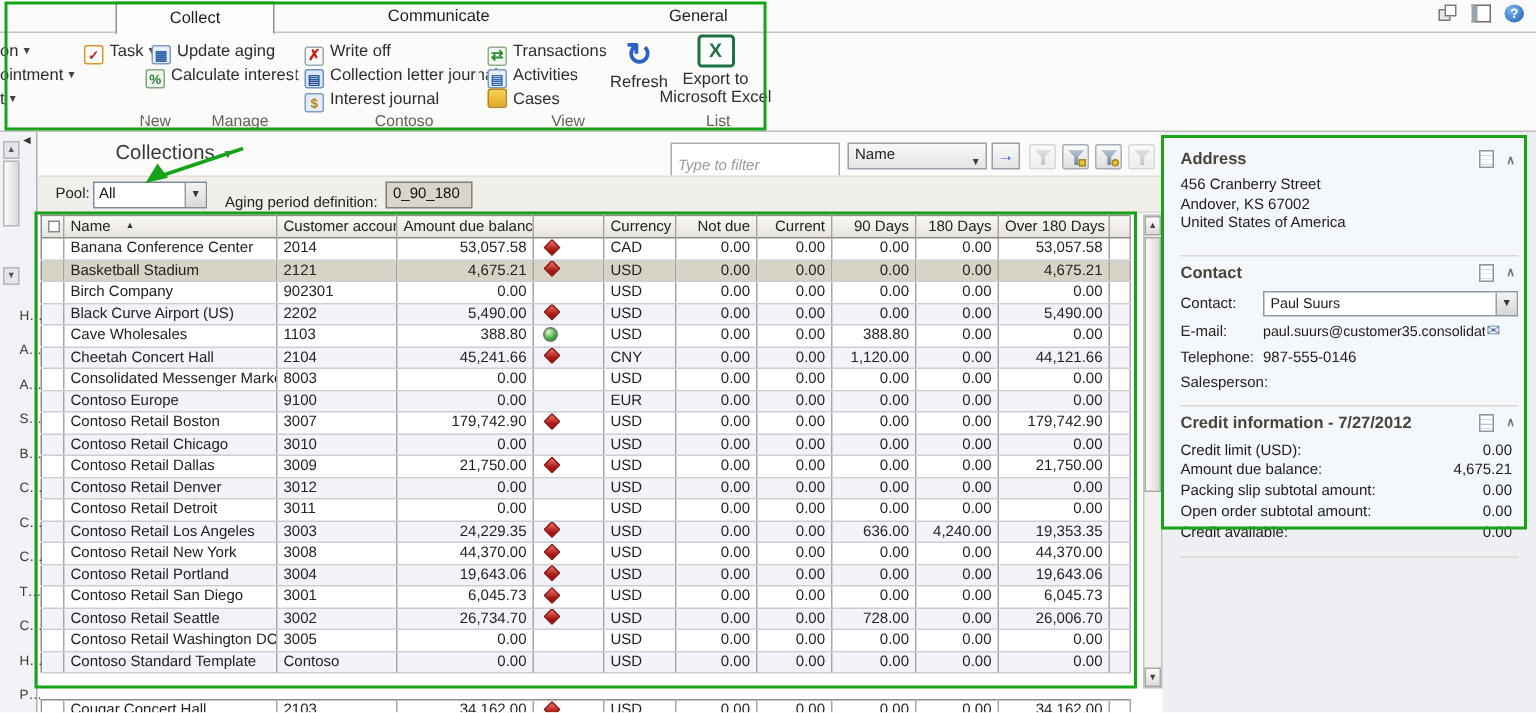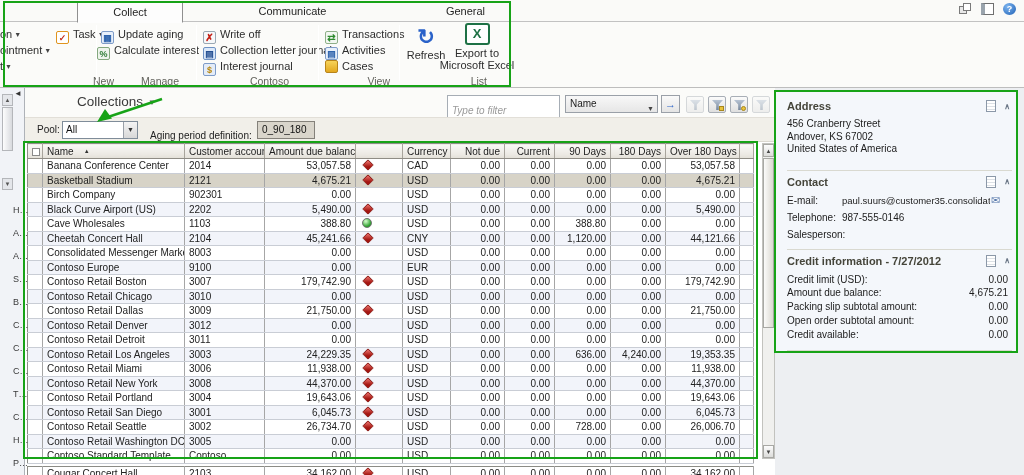--- a/index.html
+++ b/index.html
@@ -439,34 +439,20 @@
     <td class="c-cur">USD</td>
     <td class="c-nd num">0.00</td>
     <td class="c-cu num">0.00</td>
     <td class="c-90 num">636.00</td>
     <td class="c-180 num">4,240.00</td>
     <td class="c-o180 num">19,353.35</td>
     <td></td>
   </tr>
             <tr>
     <td></td>
-    <td class="c-name">Contoso Retail Miami</td>
-    <td class="c-acct">3006</td>
-    <td class="c-amt num">11,938.00</td>
-    <td class="c-st"><span class="st red-diamond"></span></td>
-    <td class="c-cur">USD</td>
-    <td class="c-nd num">0.00</td>
-    <td class="c-cu num">0.00</td>
-    <td class="c-90 num">0.00</td>
-    <td class="c-180 num">0.00</td>
-    <td class="c-o180 num">11,938.00</td>
-    <td></td>
-  </tr>
-            <tr>
-    <td></td>
     <td class="c-name">Contoso Retail New York</td>
     <td class="c-acct">3008</td>
     <td class="c-amt num">44,370.00</td>
     <td class="c-st"><span class="st red-diamond"></span></td>
     <td class="c-cur">USD</td>
     <td class="c-nd num">0.00</td>
     <td class="c-cu num">0.00</td>
     <td class="c-90 num">0.00</td>
     <td class="c-180 num">0.00</td>
     <td class="c-o180 num">44,370.00</td>
@@ -601,20 +587,24 @@
     <div class="addr-line">United States of America</div>
     <div class="hr" style="margin-top:14px"></div>
 
     <div class="sec-h">
       <span>Contact</span>
         <span class="fill"></span>
       <span class="doc-ico"></span>
       <span class="chev">∧</span>
     </div>
     <div class="frow">
+      <span class="flbl">Contact:</span>
+      <div id="contact-combo"><span>Paul Suurs</span><span class="dd-btn">▼</span></div>
+    </div>
+    <div class="frow">
       <span class="flbl">E-mail:</span>
       <span class="email-val">paul.suurs@customer35.consolidatedmessen</span>
       <span class="mail-ico">✉</span>
     </div>
     <div class="frow">
       <span class="flbl">Telephone:</span>
       <span>987-555-0146</span>
     </div>
     <div class="frow">
       <span class="flbl" style="width:auto">Salesperson:</span>

